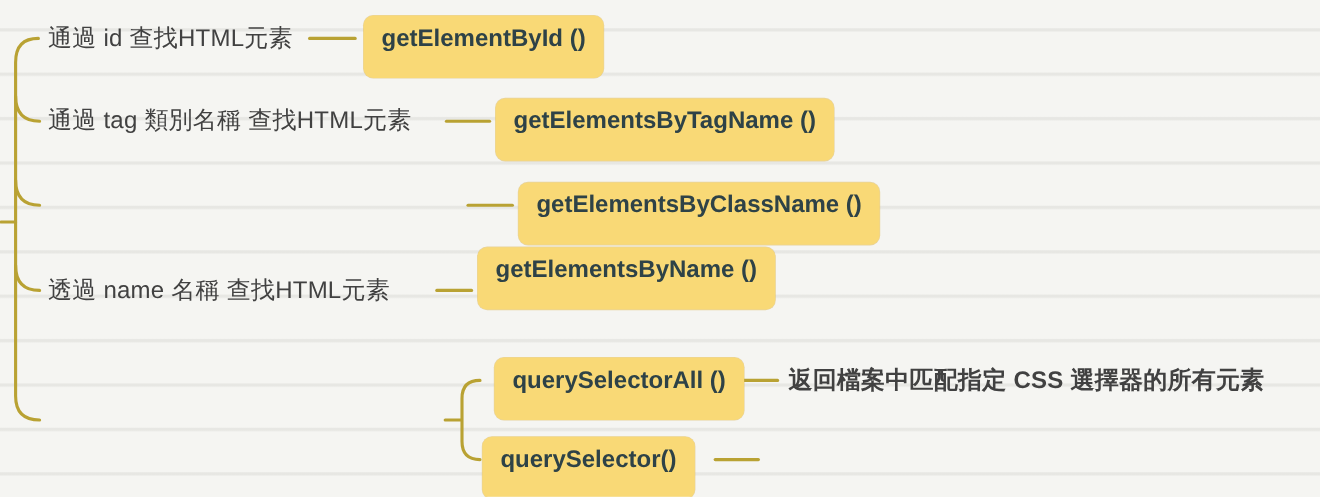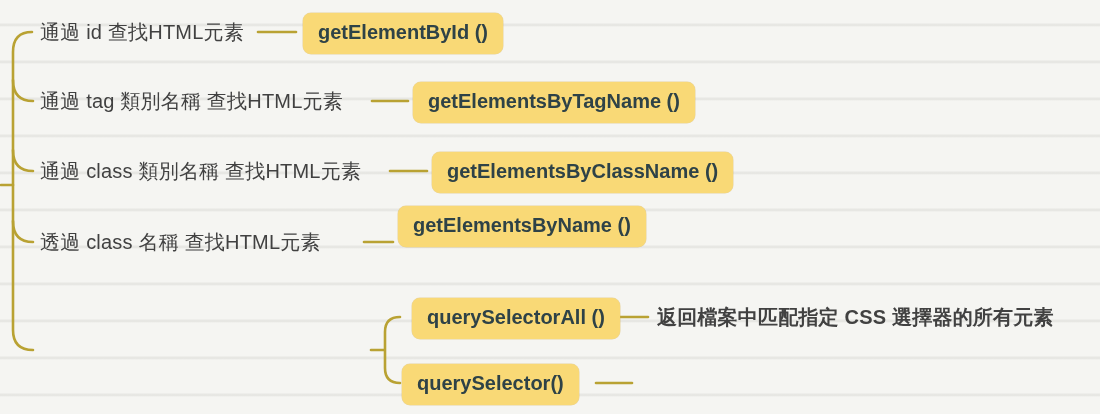--- a/index.html
+++ b/index.html
@@ -14,21 +14,21 @@
         rgba(255,255,255,0) 27px, rgba(255,255,255,0) 37px);
     position:relative;
   }
   #canvas{position:absolute;inset:0;width:1100px;height:414px;}
   svg.wires{position:absolute;left:0;top:0;width:1100px;height:414px;pointer-events:none;}
   .label{
     position:absolute;height:28px;line-height:28px;white-space:nowrap;
     font-size:20px;color:#414141;letter-spacing:0.2px;
   }
   .node{
-    position:absolute;box-sizing:border-box;height:41px;
+    position:absolute;box-sizing:border-box;height:52px;
     background:#f9d976;border-radius:8px;
     padding:6px 15px;line-height:26px;white-space:nowrap;
     font-size:20px;font-weight:bold;color:#2e4247;
     box-shadow:0 0 0 0.5px rgba(218,183,90,0.55);
   }
   .desc{
     position:absolute;height:28px;line-height:28px;white-space:nowrap;
     font-size:20px;color:#414141;letter-spacing:0.2px;font-weight:bold;
   }
 </style>
@@ -60,24 +60,23 @@
       <path d="M 596,383 L 632,383" stroke="#b9a233"></path>
     </g>
   </svg>
 
   <div class="label" style="left:40px;top:18px">通過 id 查找HTML元素</div>
   <div class="node" style="left:303px;top:13px">getElementById ()</div>
 
   <div class="label" style="left:40px;top:87px">通過 tag 類別名稱 查找HTML元素</div>
   <div class="node" style="left:413px;top:82px">getElementsByTagName ()</div>
 
-  <div class="label" style="left:40px;top:157px">通過 class 類別名稱 查找HTML元素</div>
   <div class="node" style="left:432px;top:152px">getElementsByClassName ()</div>
 
-  <div class="label" style="left:40px;top:228px">透過 class 名稱 查找HTML元素</div>
+  <div class="label" style="left:40px;top:228px">透過 name 名稱 查找HTML元素</div>
   <div class="node" style="left:398px;top:206px">getElementsByName ()</div>
 
 
   <div class="node" style="left:412px;top:298px">querySelectorAll ()</div>
   <div class="desc" style="left:657px;top:303px">返回檔案中匹配指定 CSS 選擇器的所有元素</div>
 
   <div class="node" style="left:402px;top:364px">querySelector()</div>
 
 </div>
 

